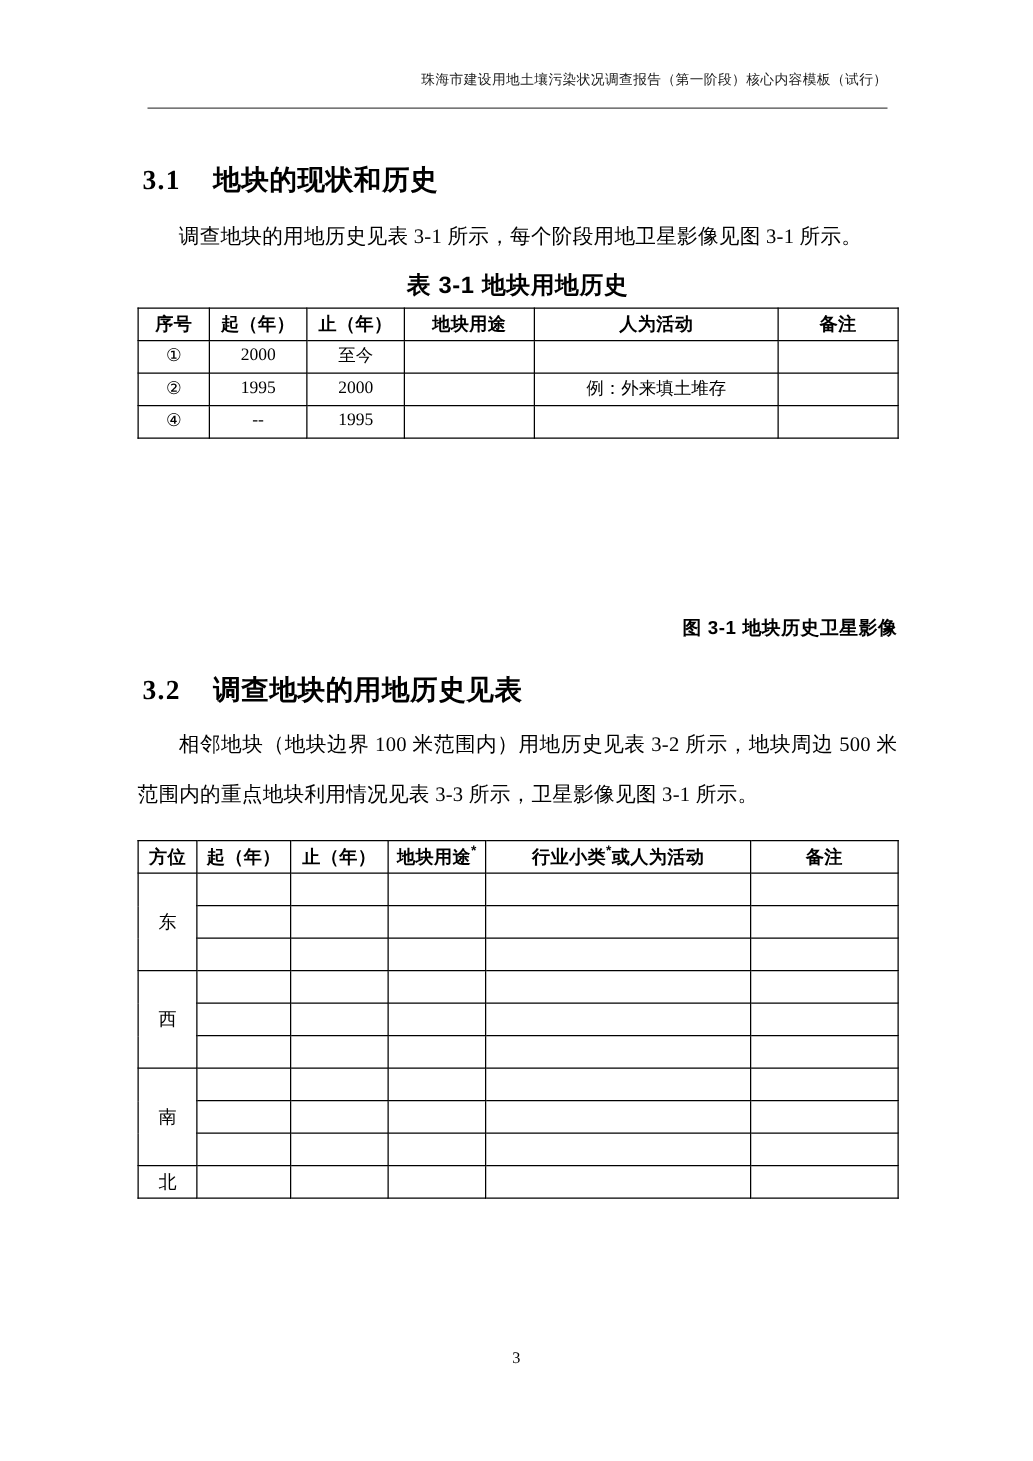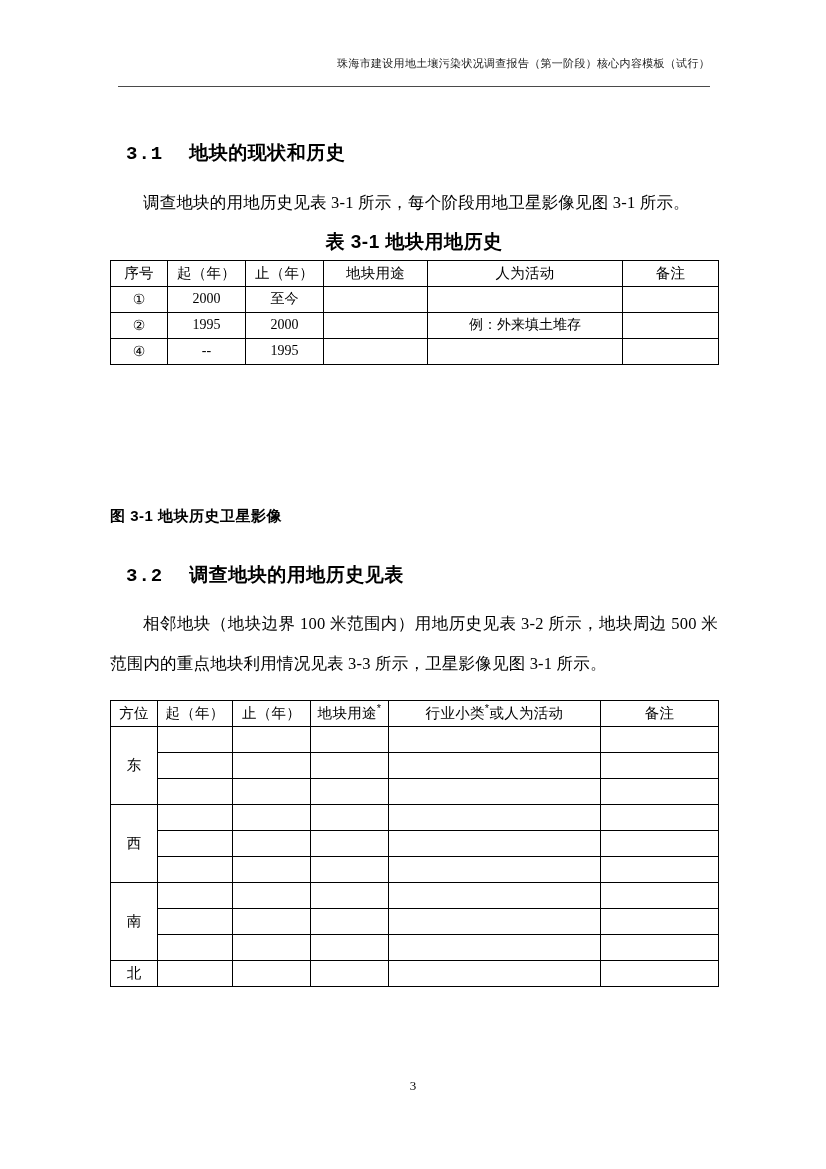--- a/index.html
+++ b/index.html
@@ -54,24 +54,24 @@
     font-size: 21px;
     font-weight: bold;
     margin: 0;
     padding: 8px 0 0 0;
     letter-spacing: 1px;
     line-height: 1.3;
   }
   h1.sec .num { margin-right: 16px; }
 
   h2.sub {
-    font-family: Liberation Mono, monospace;
-    font-size: 19px;
-    font-weight: bold;
-    margin: 16px;
+    font-family: Liberation Serif, serif;
+    font-size: 22px;
+    font-weight: bold;
+    margin: 4px;
     padding: 22px 0 0 0;
     letter-spacing: 0.5px;
     line-height: 1.3;
   }
   h2.sub .num { margin-right: 26px; letter-spacing: 1px; }
 
   p.para {
     font-size: 16.5px;
     line-height: 40px;
     margin: 10px 0 0 0;
@@ -87,21 +87,21 @@
     font-weight: bold;
     text-align: center;
     margin: 0;
     padding: 6px 0 5px 0;
     letter-spacing: 0.5px;
   }
   .figure-caption {
     font-family: "Liberation Sans", "DejaVu Sans", sans-serif;
     font-size: 15px;
     font-weight: bold;
-    text-align: left;
+    text-align: right;
     margin: 0;
     padding: 0;
     letter-spacing: 0.5px;
   }
 
   
   table.doc-table {
     border-collapse: collapse;
     width: 608px;
     table-layout: fixed;
@@ -110,21 +110,21 @@
   table.doc-table th,
   table.doc-table td {
     border: 1px solid #000000;
     padding: 0;
     text-align: center;
     vertical-align: middle;
     font-size: 14.5px;
   }
   table.doc-table th {
     font-family: "Liberation Sans", "DejaVu Sans", sans-serif;
-    font-weight: normal;
+    font-weight: bold;
     height: 25px;
     letter-spacing: 0.3px;
     text-align: center;
   }
   table.doc-table td {
     height: 25px;
     font-size: 14px;
   }
   table.doc-table td.dir {
     font-size: 14.5px;

